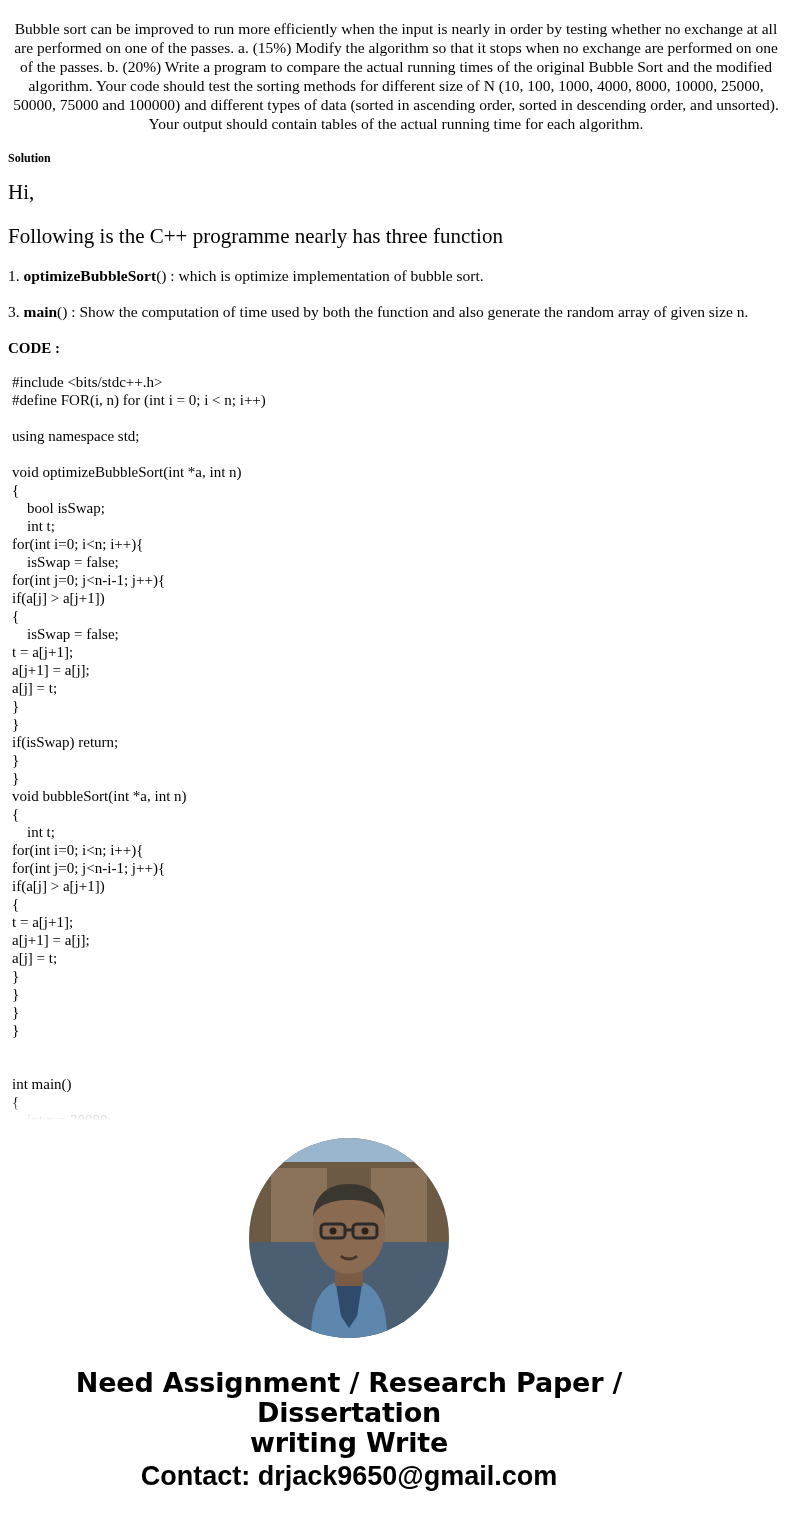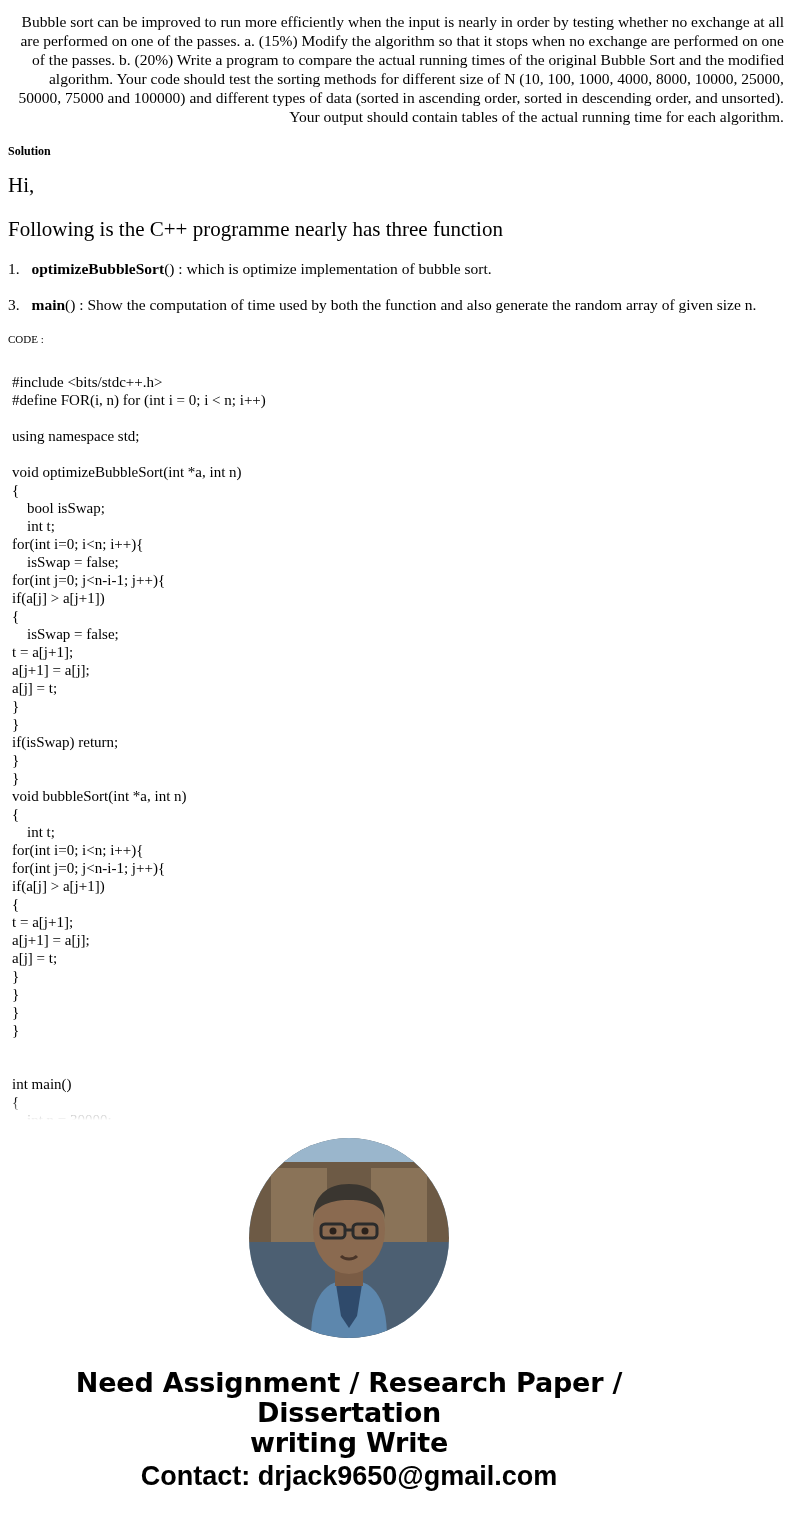--- a/index.html
+++ b/index.html
@@ -15,47 +15,46 @@
     position: relative;
   }
   .page {
     width: 794px;
     box-sizing: border-box;
     padding: 8px 10px 0 8px;
   }
   .question {
     font-size: 15.5px;
     line-height: 1.22;
-    text-align: right;
-    margin: 5px 0 18px 0;
+    text-align: center;
+    margin: 12px 0 18px 0;
   }
   h2.solution-title {
     font-size: 12px;
     font-weight: bold;
     margin: 16px 0 14px 0;
     font-family: "Liberation Serif", "DejaVu Serif", serif;
   }
   .para {
     font-size: 21px;
     line-height: 1.2;
     margin: 0 0 18px 0;
   }
   .listitem {
     font-size: 15.5px;
     line-height: 1.2;
     margin: 0 0 18px 0;
   }
   .listitem b {
     font-weight: bold;
-    margin-left: 8px;
   }
   .code-heading {
-    font-size: 11px;
-    font-weight: normal;
-    margin: 0 0 24px 0;
+    font-size: 15px;
+    font-weight: bold;
+    margin: 0 0 12px 0;
   }
   .code-block {
     font-size: 15px;
     line-height: 1.2;
     white-space: pre;
     margin: 4px;
     font-family: "Liberation Serif", "DejaVu Serif", serif;
   }
   .code-fade-wrap {
     position: relative;

